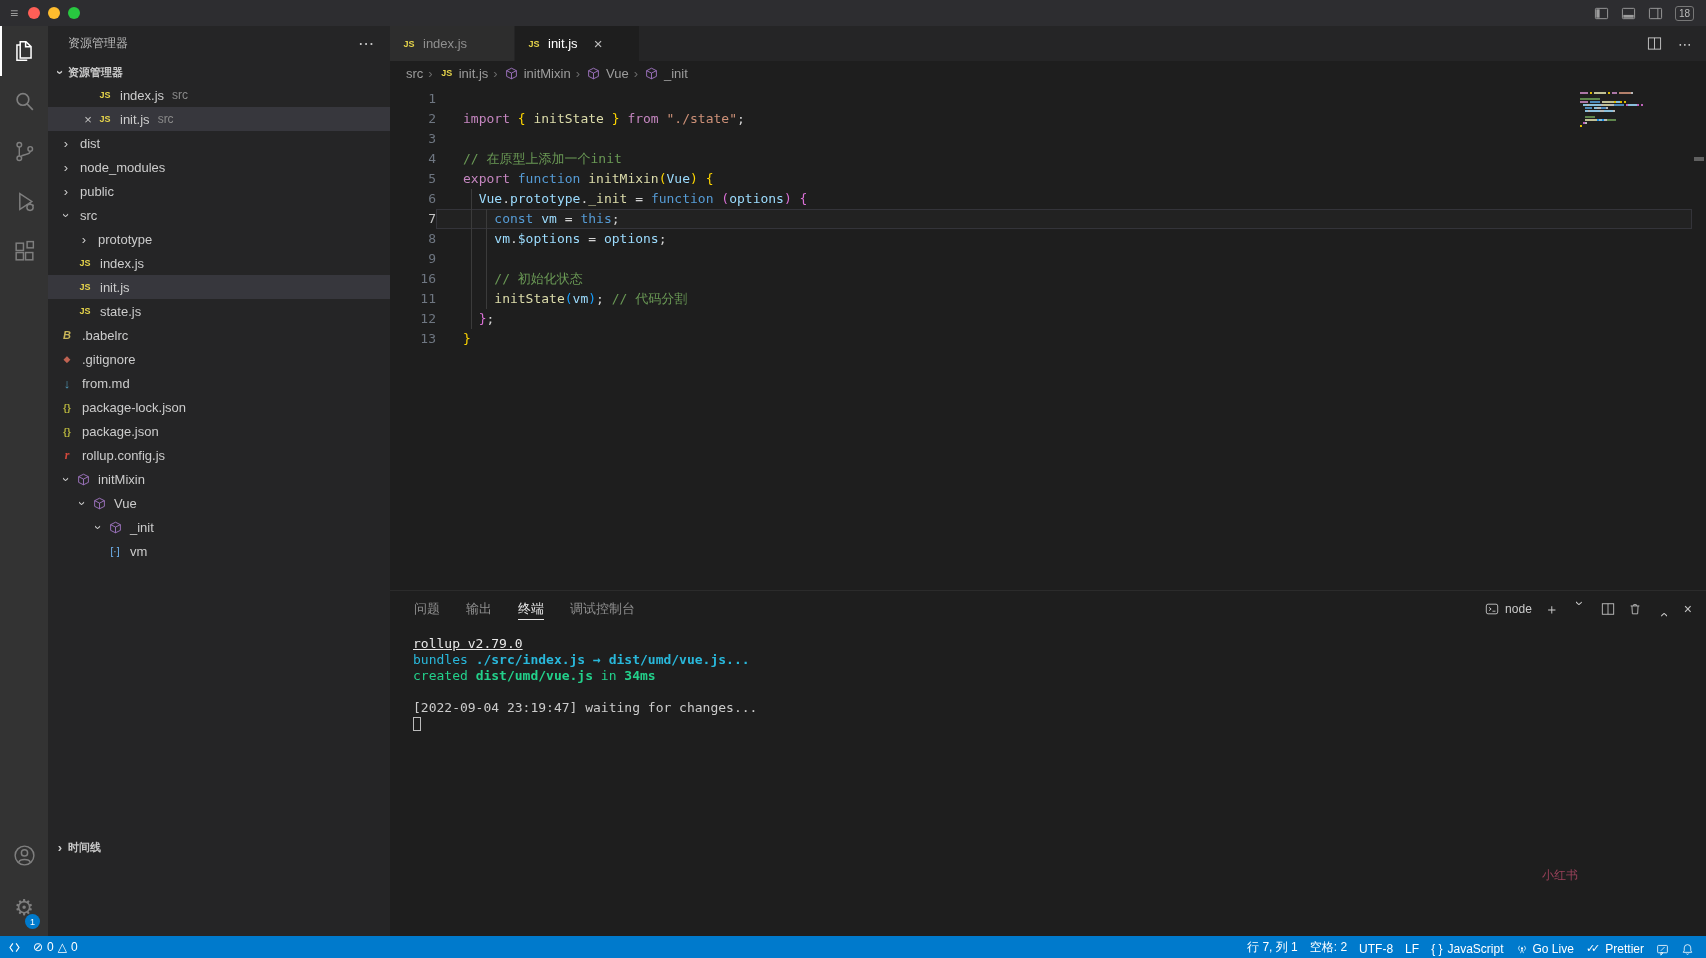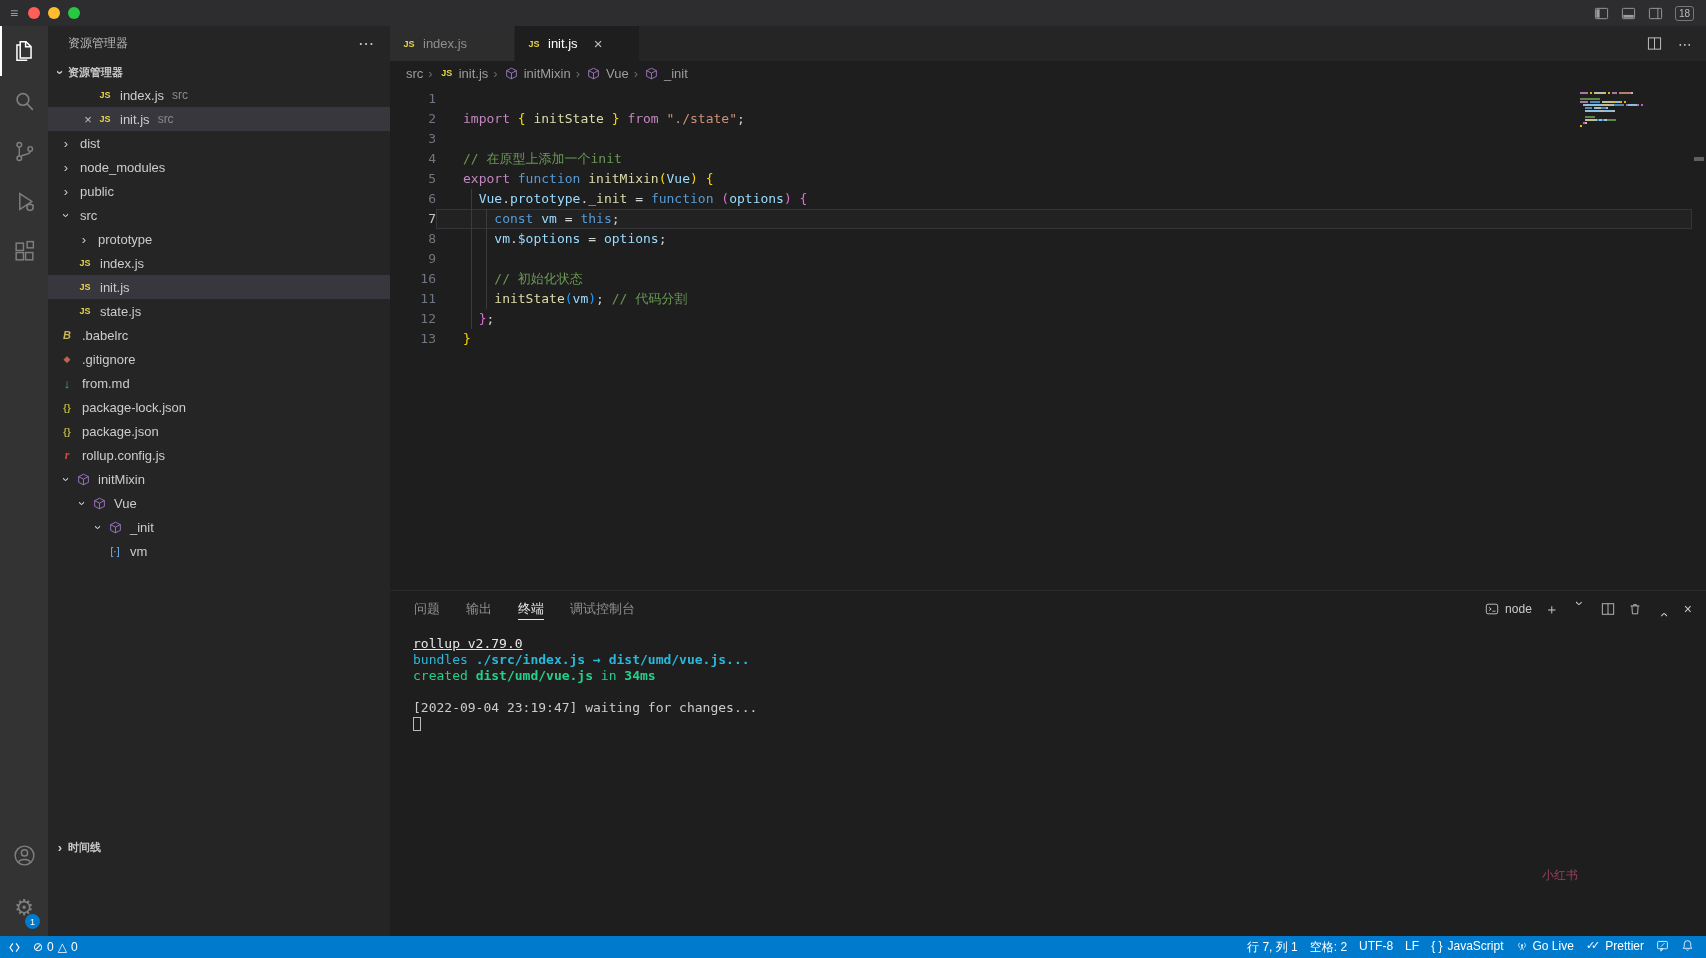--- a/index.html
+++ b/index.html
@@ -84,21 +84,21 @@
 .panel-actions{margin-left:auto;display:flex;align-items:center;gap:13px;color:#c5c5c5;}
 .node-chip{display:inline-flex;align-items:center;gap:6px;font-size:12px;color:#cccccc;cursor:pointer;}
 .pa{cursor:pointer;font-size:14px;display:inline-flex;align-items:center;line-height:1;}
 .terminal{flex:1;padding:10px 0 0 23px;font-family:"DejaVu Sans Mono","Liberation Mono",monospace;font-size:13px;line-height:16px;white-space:pre;color:#cccccc;}
 .term-cursor{display:inline-block;width:8px;height:14px;border:1px solid #bbbbbb;vertical-align:text-bottom;}
 
 .statusbar{flex:0 0 22px;background:#007acc;display:flex;align-items:center;color:#ffffff;font-size:12px;padding:0 12px 0 8px;}
 .sb-left{display:flex;align-items:center;gap:12px;}
 .sb-prob{display:flex;align-items:center;gap:4px;cursor:pointer;}
 .sb-glyph{font-size:12px;}
-.sb-right{margin-left:auto;display:flex;align-items:flex-start;gap:12px;}
+.sb-right{margin-left:auto;display:flex;align-items:flex-end;gap:12px;}
 .sb-item{display:flex;align-items:center;gap:5px;cursor:pointer;white-space:nowrap;}
 .dc{letter-spacing:-4px;margin-right:4px;font-size:11px;}
 .watermark{position:absolute;right:128px;bottom:74px;color:#ff5e8a;opacity:.55;font-size:12px;pointer-events:none;}
 svg{display:block;}
 </style>
 </head>
 <body>
 
 <div class="window">
 

